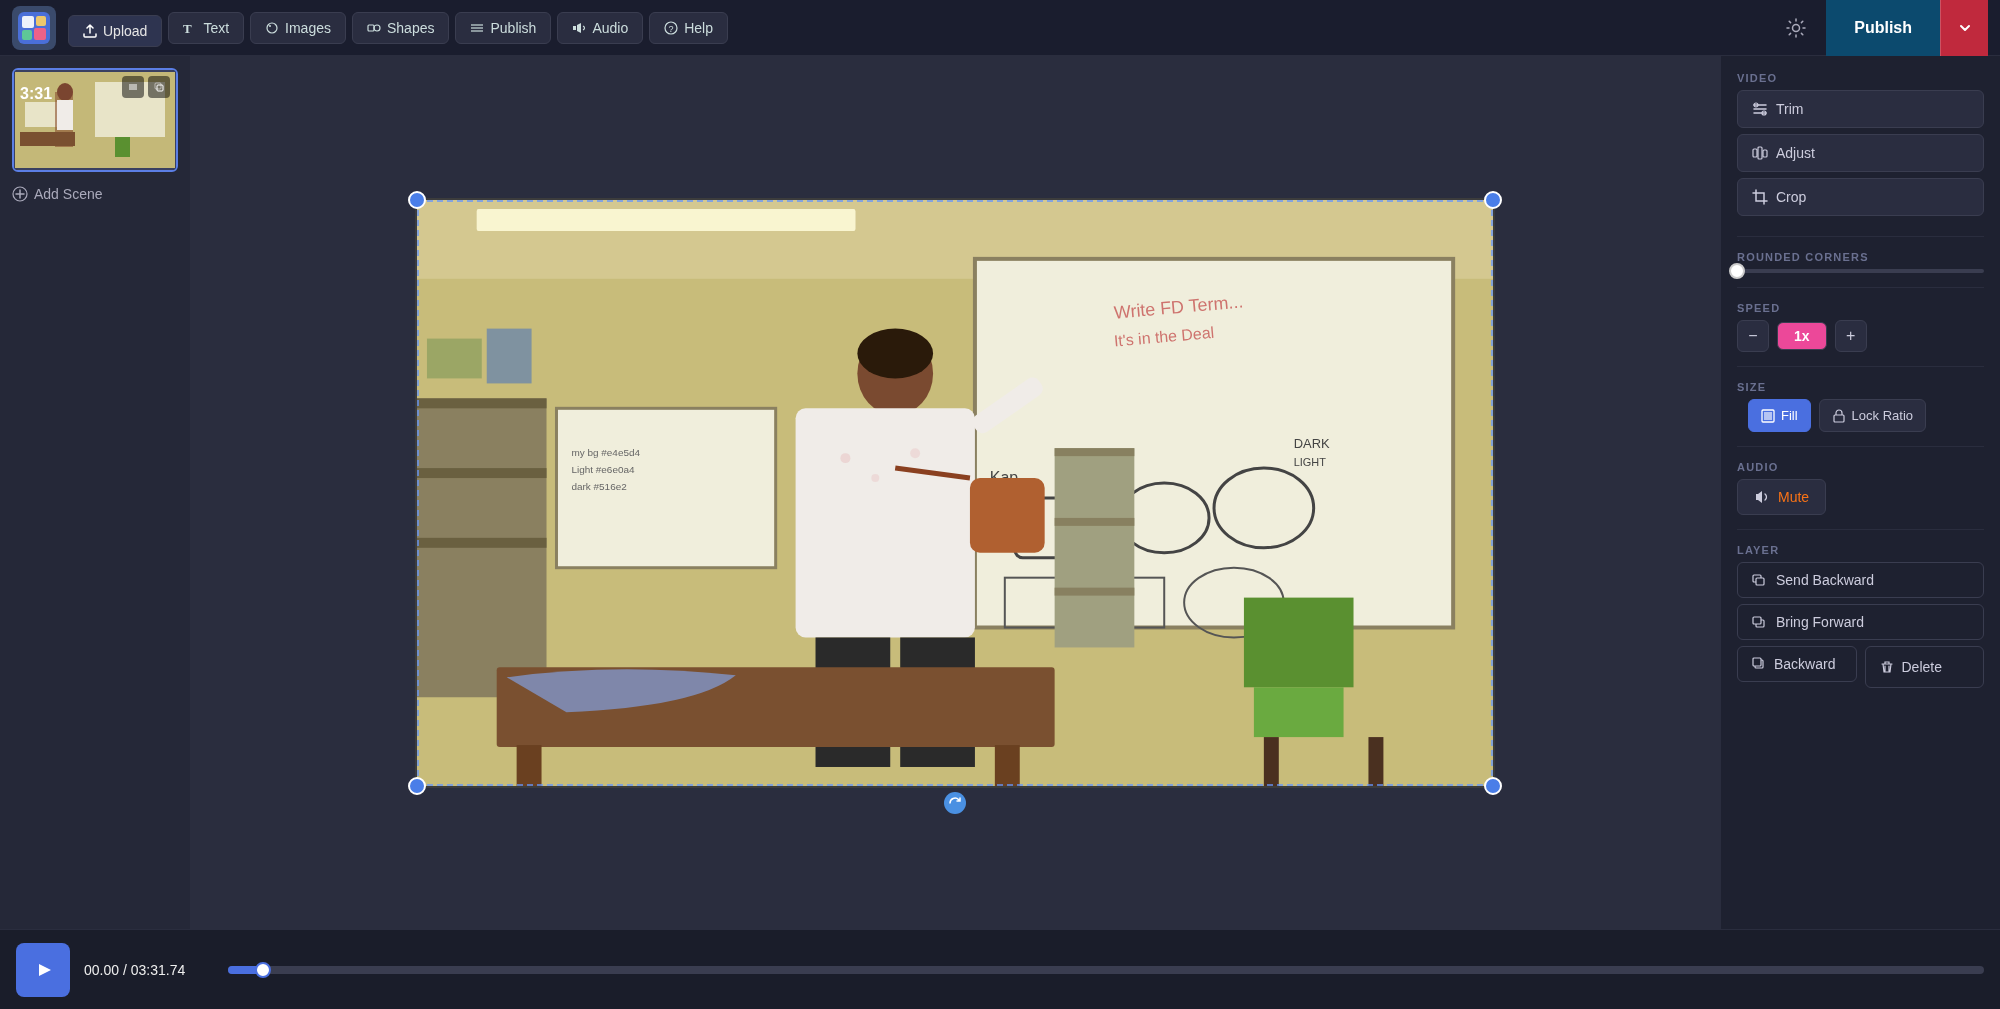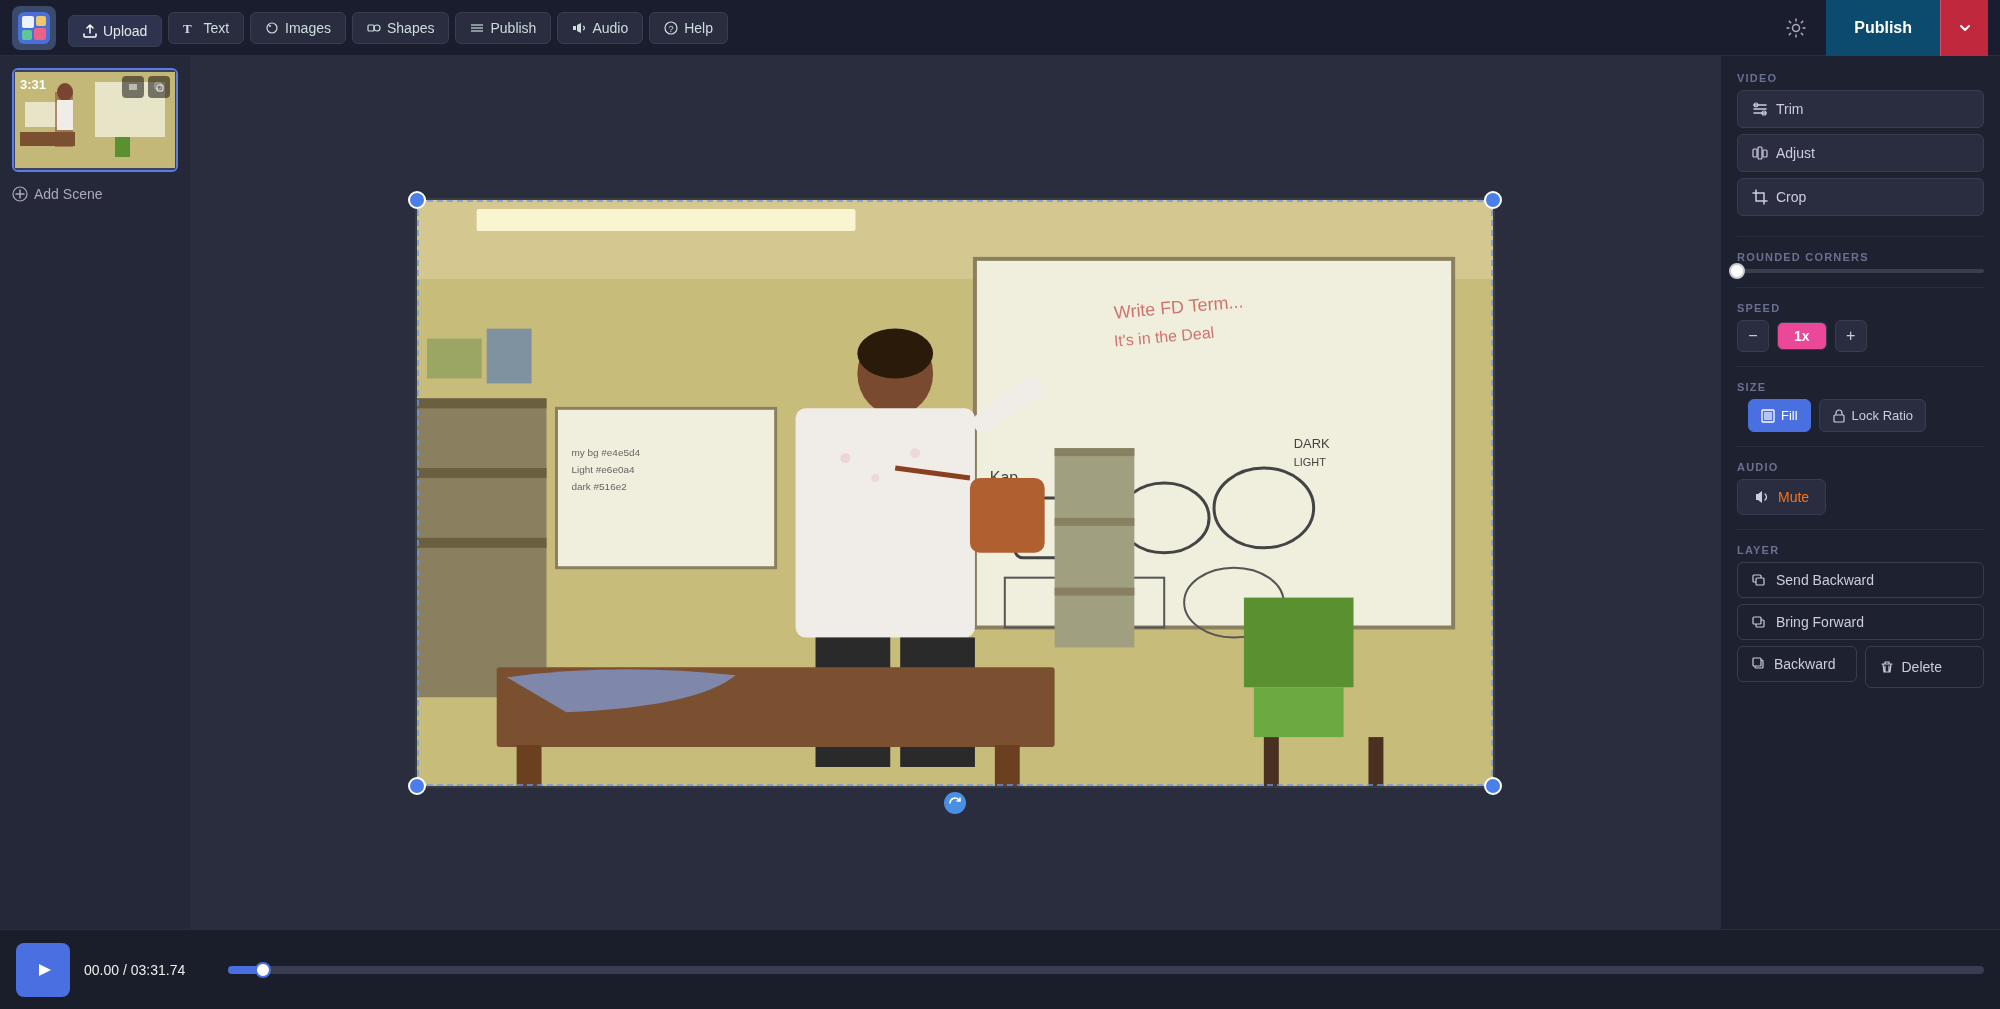--- a/index.html
+++ b/index.html
@@ -119,23 +119,23 @@
       width: 100%;
       height: 100px;
       background: #3a4060;
       display: flex;
       align-items: center;
       justify-content: center;
       overflow: hidden;
     }
     .scene-duration {
       position: absolute;
-      top: 7px;
+      top: 15px;
       left: 6px;
-      font-size: 13px;
+      font-size: 16px;
       color: #fff;
       font-weight: 600;
     }
     .scene-icons {
       position: absolute;
       top: 6px;
       right: 6px;
       display: flex;
       gap: 4px;
     }

